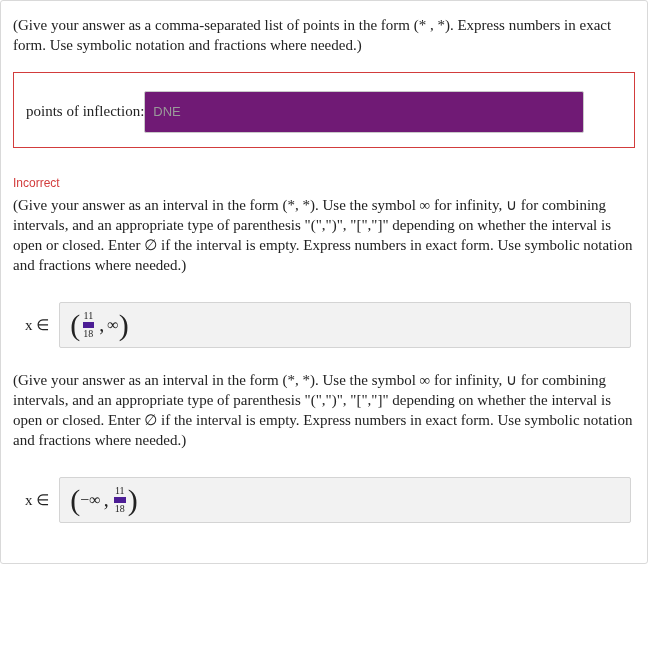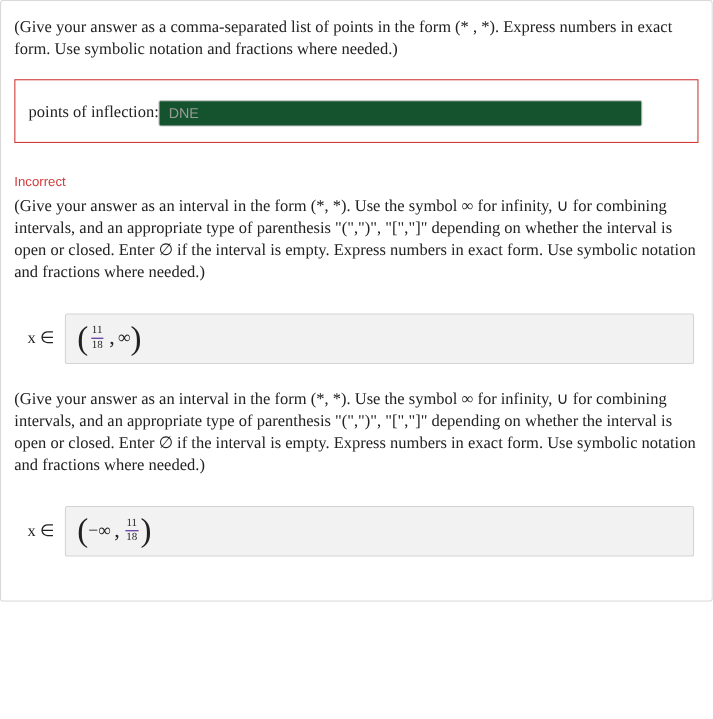--- a/index.html
+++ b/index.html
@@ -35,24 +35,24 @@
   .field-row {
     display: flex;
     align-items: center;
   }
   .field-label {
     margin-right: 0;
     white-space: nowrap;
   }
   .dne-input {
     width: 440px;
-    height: 24px;
+    height: 42px;
     border: 1px solid #c9c9c9;
     border-radius: 2px;
-    background: #14532d;
+    background: #701a75;
     color: #9a9a9a;
     font-family: Arial, Helvetica, sans-serif;
     font-size: 13px;
     padding: 2px 8px;
     box-sizing: border-box;
   }
   .wrong-text {
     color: #d23c3c;
     font-family: Arial, Helvetica, sans-serif;
     font-size: 12px;
@@ -86,21 +86,21 @@
   .interval .paren { font-size: 30px; line-height: 1; }
   .frac {
     display: inline-flex;
     flex-direction: column;
     align-items: center;
     font-size: 10px;
     line-height: 1;
     margin: 0 2px;
     vertical-align: middle;
   }
-  .frac .num { border-bottom: 1px solid #4c1d95; padding: 0 1px 1px 1px; }
+  .frac .num { border-bottom: 6px solid #4c1d95; padding: 0 1px 1px 1px; }
   .frac .den { padding: 1px 1px 0 1px; }
   .comma { margin: 0 3px; }
   .infty { font-size: 16px; line-height: 1; }
 </style>
 </head>
 <body>
 
 <div class="page">
 
 

